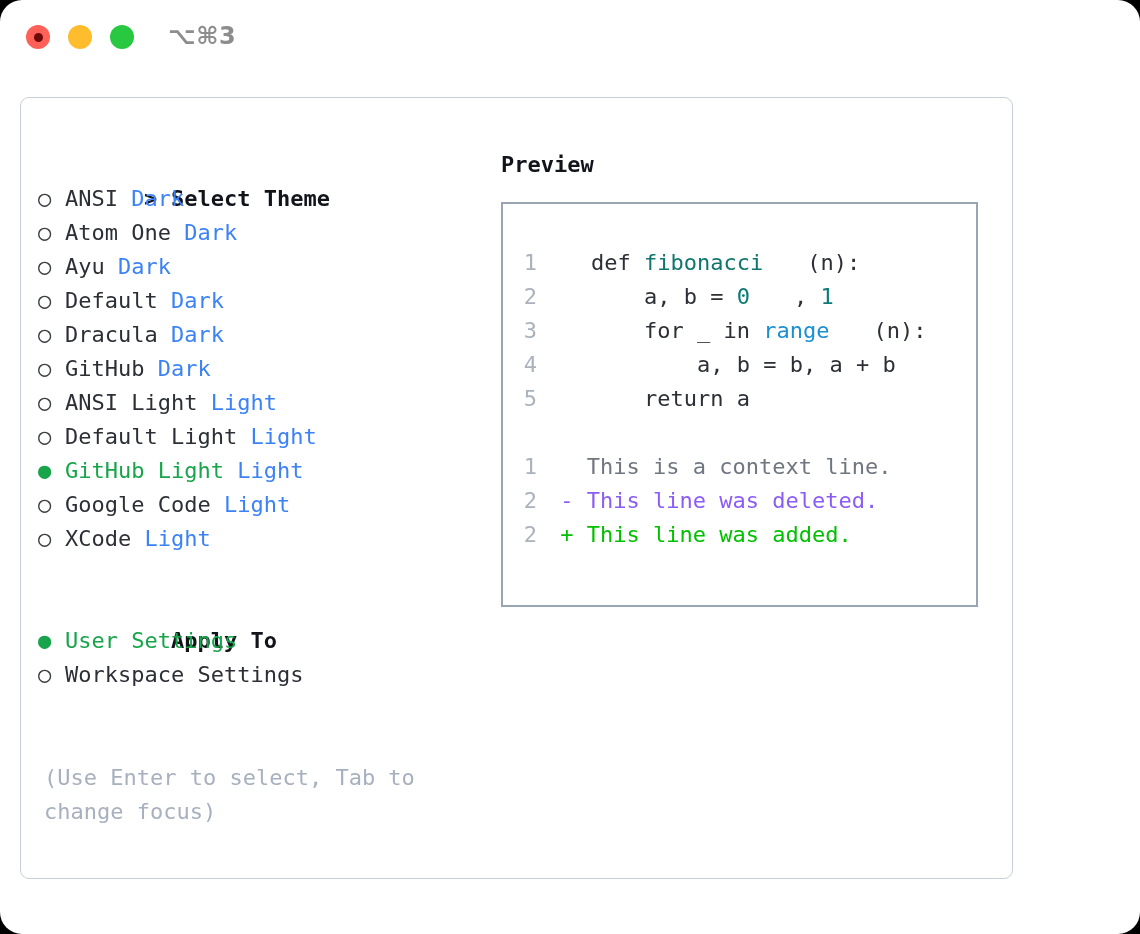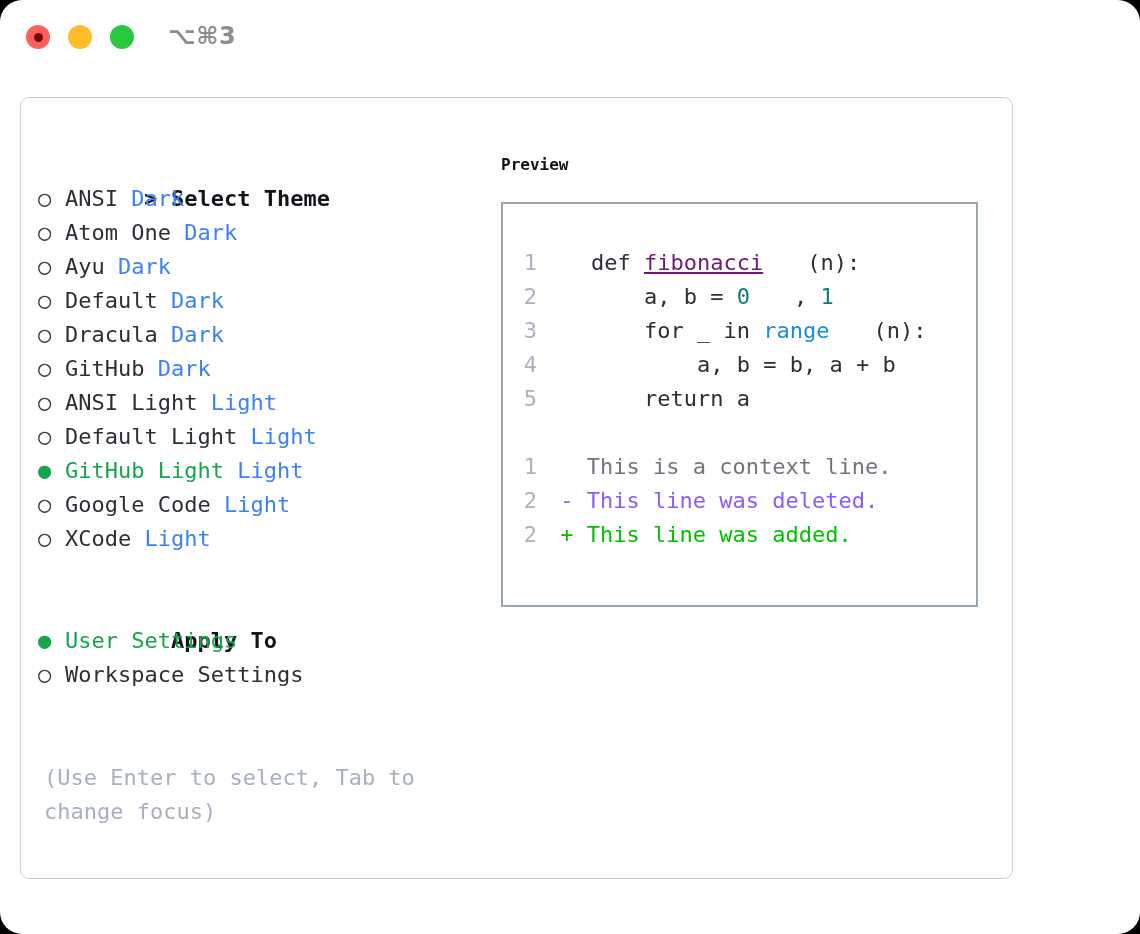--- a/index.html
+++ b/index.html
@@ -134,21 +134,21 @@
   }
 
   
   .right-col {
     position: absolute;
     left: 480px;
     top: 50px;
     width: 500px;
   }
   .preview-title {
-    font-size: 16px;
+    font-size: 22px;
     font-weight: bold;
     color: #11141a;
     line-height: 34px;
     white-space: pre;
   }
   .code-box {
     margin-top: 20px;
     width: 477px;
     height: 405px;
     border: 2px solid #9aa5b4;
@@ -167,21 +167,21 @@
     display: inline-block;
     width: 22px;
     text-align: right;
     color: #aab2bd;
     margin-right: 10px;
   }
   .code-gap { height: 34px; }
 
   
   .t-plain  { color: #2c2f36; margin-left: 44px; }
-  .t-func   { color: #701a75; text-decoration: underline; }
+  .t-func   { color: #0f766e; }
   .t-num    { color: #0a7b77; }
   .t-builtin{ color: #1a8fd1; }
   .t-ctx    { color: #6f7680; text-align: center; }
   .t-del    { color: #8b5cf6; }
   .t-add    { color: #00c000; }
 </style>
 </head>
 <body>
 
 <div class="window">

